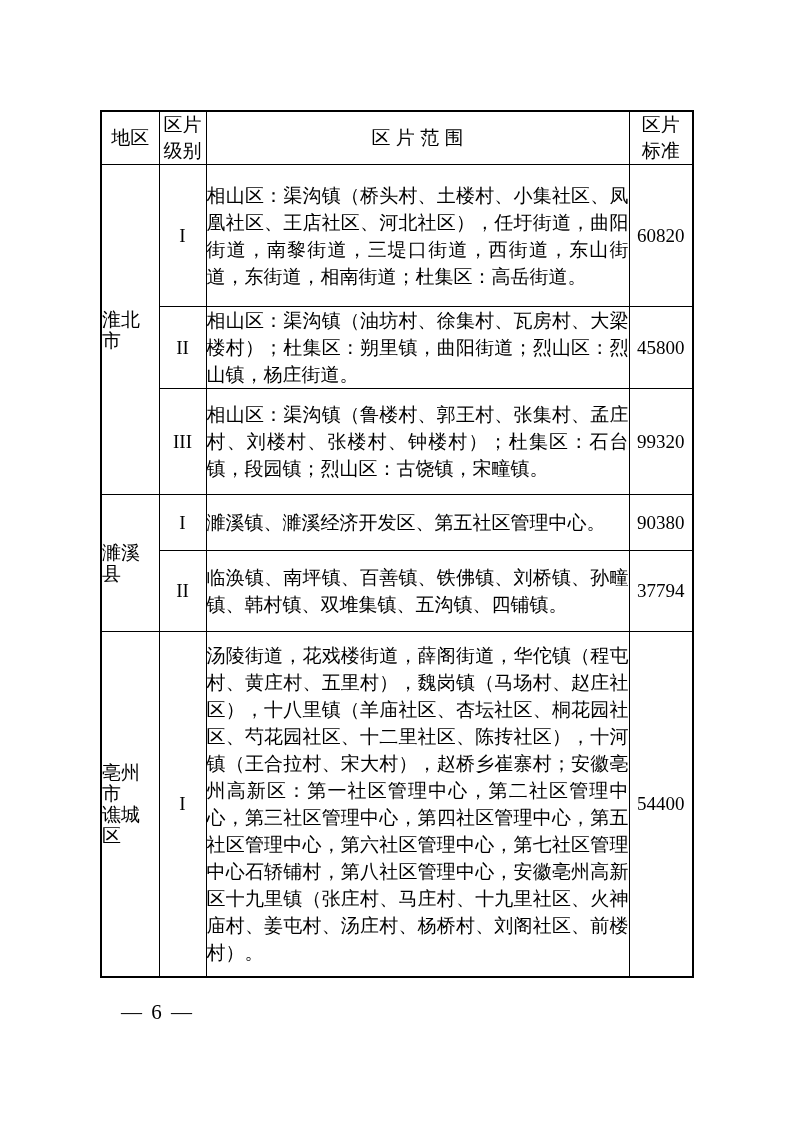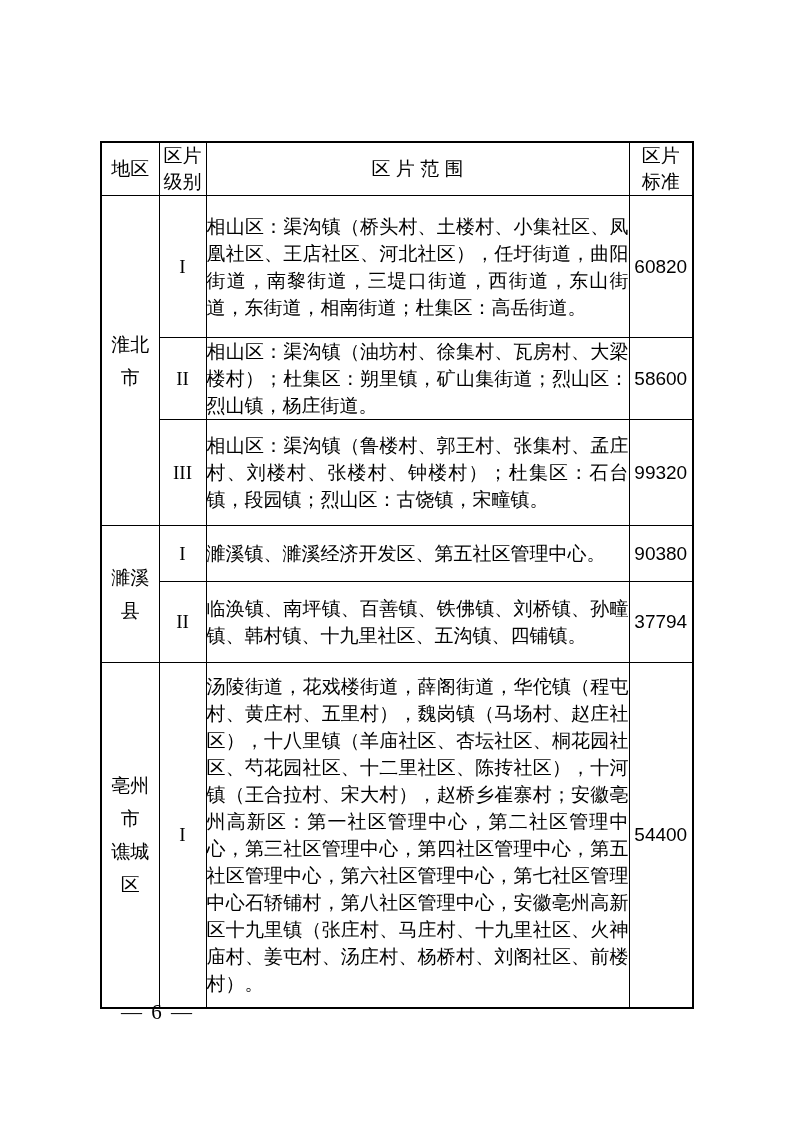--- a/index.html
+++ b/index.html
@@ -12,21 +12,21 @@
     width: 794px;
     height: 1122px;
     background: #ffffff;
     overflow: hidden;
     font-family: "Liberation Serif", "DejaVu Serif", serif;
     color: #000000;
   }
   table.zone-table {
     position: absolute;
     left: 100px;
-    top: 141px;
+    top: 110px;
     width: 592px;
     border-collapse: collapse;
     table-layout: fixed;
     border: 2px solid #000000;
   }
   table.zone-table td, table.zone-table th {
     border: 1px solid #000000;
     vertical-align: middle;
     font-weight: normal;
     padding: 0;
@@ -47,41 +47,41 @@
   .th {
     font-family: "Liberation Sans", "DejaVu Sans", sans-serif;
     font-size: 19px;
     line-height: 26px;
     text-align: center;
   }
   .multiline { white-space: pre-line; }
 
   td.region {
     font-size: 19px;
-    line-height: 33px;
-    text-align: center;
+    line-height: 21px;
+    text-align: left;
     white-space: pre-line;
     font-family: Liberation Serif, serif;
   }
   td.level {
     font-size: 19px;
     text-align: center;
     font-family: "Liberation Serif", "DejaVu Serif", serif;
   }
   td.range {
     font-size: 19px;
     line-height: 27px;
     text-align: justify;
     padding: 6px 8px;
     margin-left: 8px;
   }
   td.std {
     font-size: 19px;
     text-align: center;
-    font-family: Liberation Sans, sans-serif;
+    font-family: Liberation Serif, serif;
   }
   .footer {
     position: absolute;
     left: 121px;
     top: 1000px;
     font-size: 21px;
     letter-spacing: 2px;
     font-family: "Liberation Serif", "DejaVu Serif", serif;
     color: #000000;
   }
@@ -111,40 +111,40 @@
 
     <tr class="r1">
       <td class="region" rowspan="3">淮北市</td>
       <td class="level">I</td>
       <td class="range">相山区：渠沟镇（桥头村、土楼村、小集社区、凤凰社区、王店社区、河北社区），任圩街道，曲阳街道，南黎街道，三堤口街道，西街道，东山街道，东街道，相南街道；杜集区：高岳街道。</td>
       <td class="std">60820</td>
     </tr>
 
     <tr class="r2">
       <td class="level">II</td>
-      <td class="range">相山区：渠沟镇（油坊村、徐集村、瓦房村、大梁楼村）；杜集区：朔里镇，矿山集街道；烈山区：烈山镇，杨庄街道。</td>
-      <td class="std">58600</td>
+      <td class="range">相山区：渠沟镇（油坊村、徐集村、瓦房村、大梁楼村）；杜集区：朔里镇，曲阳街道；烈山区：烈山镇，杨庄街道。</td>
+      <td class="std">45800</td>
     </tr>
 
     <tr class="r3">
       <td class="level">III</td>
       <td class="range">相山区：渠沟镇（鲁楼村、郭王村、张集村、孟庄村、刘楼村、张楼村、钟楼村）；杜集区：石台镇，段园镇；烈山区：古饶镇，宋疃镇。</td>
       <td class="std">99320</td>
     </tr>
 
     <tr class="r4">
       <td class="region" rowspan="2">濉溪县</td>
       <td class="level">I</td>
       <td class="range">濉溪镇、濉溪经济开发区、第五社区管理中心。</td>
       <td class="std">90380</td>
     </tr>
 
     <tr class="r5">
       <td class="level">II</td>
-      <td class="range">临涣镇、南坪镇、百善镇、铁佛镇、刘桥镇、孙疃镇、韩村镇、十九里社区、五沟镇、四铺镇。</td>
+      <td class="range">临涣镇、南坪镇、百善镇、铁佛镇、刘桥镇、孙疃镇、韩村镇、双堆集镇、五沟镇、四铺镇。</td>
       <td class="std">37794</td>
     </tr>
 
     <tr class="r6">
       <td class="region">亳州市
 谯城区</td>
       <td class="level">I</td>
       <td class="range">汤陵街道，花戏楼街道，薛阁街道，华佗镇（程屯村、黄庄村、五里村），魏岗镇（马场村、赵庄社区），十八里镇（羊庙社区、杏坛社区、桐花园社区、芍花园社区、十二里社区、陈抟社区），十河镇（王合拉村、宋大村），赵桥乡崔寨村；安徽亳州高新区：第一社区管理中心，第二社区管理中心，第三社区管理中心，第四社区管理中心，第五社区管理中心，第六社区管理中心，第七社区管理中心石轿铺村，第八社区管理中心，安徽亳州高新区十九里镇（张庄村、马庄村、十九里社区、火神庙村、姜屯村、汤庄村、杨桥村、刘阁社区、前楼村）。</td>
       <td class="std">54400</td>
     </tr>

